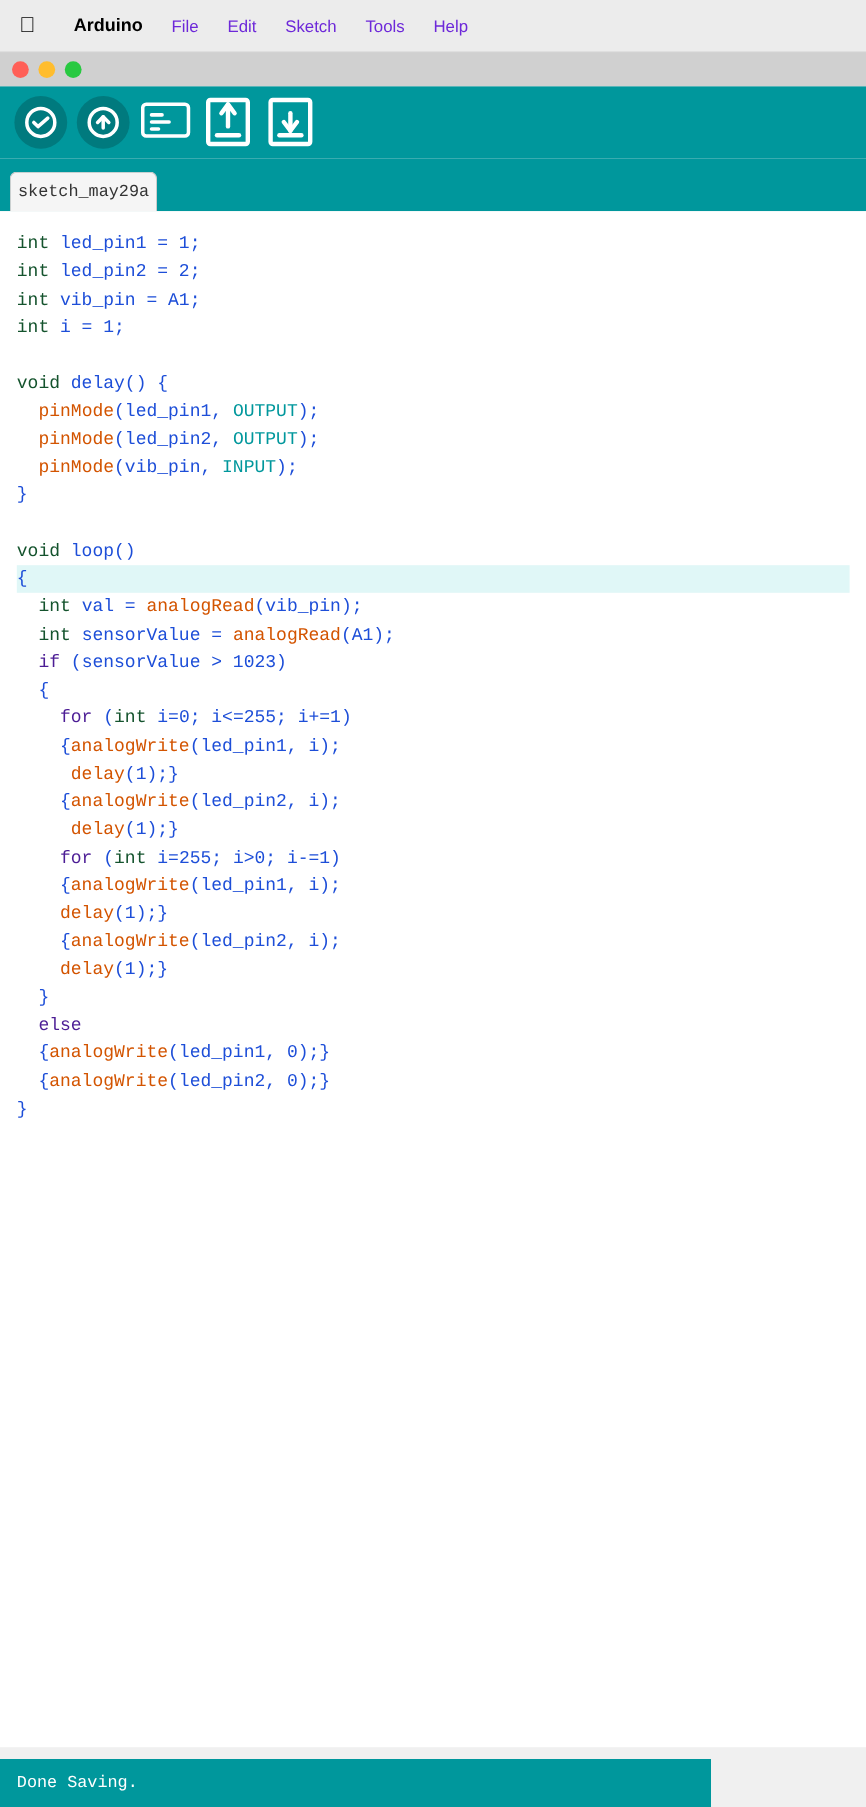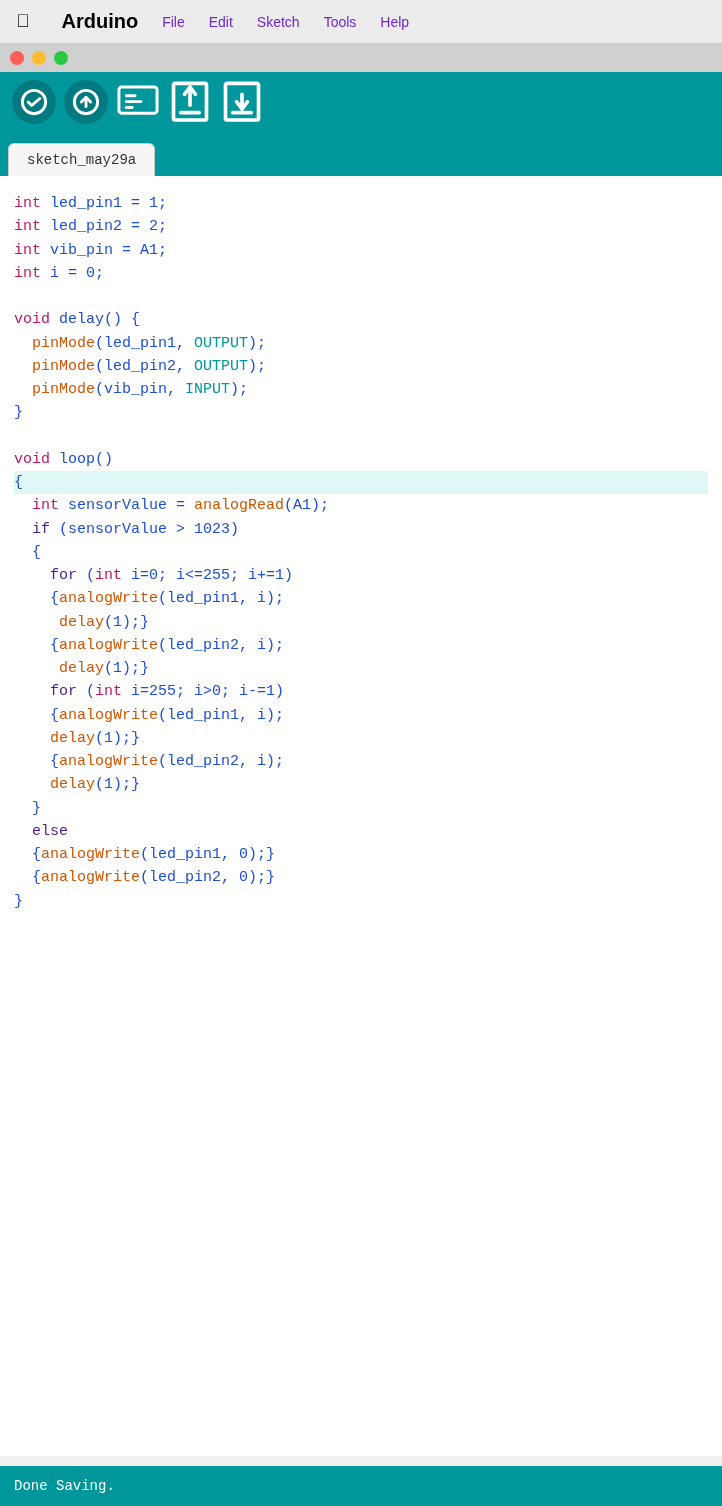--- a/index.html
+++ b/index.html
@@ -20,21 +20,21 @@
       padding: 0 16px;
       gap: 24px;
       border-bottom: 1px solid #ccc;
     }
     .menubar-apple {
       font-size: 18px;
       margin-right: 8px;
     }
     .menubar-app {
       font-weight: bold;
-      font-size: 20px;
+      font-size: 15px;
     }
     .menubar-item {
       font-size: 14px;
       color: #6d28d9;
     }
 
     
     .titlebar {
       background: #d0d0d0;
       height: 28px;
@@ -96,21 +96,21 @@
     .tabbar {
       background: #00979c;
       height: 44px;
       display: flex;
       align-items: flex-end;
       padding: 0 0;
     }
     .tab {
       background: #f5f5f5;
       border-radius: 6px 6px 0 0;
-      padding: 8px 18px;
+      padding: 8px 6px;
       font-size: 14px;
       font-family: 'Courier New', monospace;
       color: #333;
       border: 1px solid #ccc;
       border-bottom: none;
       margin-left: 8px;
       cursor: pointer;
     }
 
     
@@ -119,32 +119,32 @@
       padding: 16px 14px;
       font-family: 'Courier New', monospace;
       font-size: 15px;
       line-height: 1.55;
       flex: 1;
       overflow: hidden;
       min-height: 1280px;
     }
 
     
-    .kw-type { color: #be185d; } 
+    .kw-type { color: #14532d; } 
     .kw-ctrl { color: #4c1d95; } 
     .fn-call { color: #d35400; } 
     .kw-const { color: #00979c; text-align: right; } 
     .plain { color: #1d4ed8; }
 
     
     .statusbar {
       position: fixed;
       bottom: 0;
       left: 0;
-      width: 722px;
+      width: 592px;
       height: 40px;
       background: #00979c;
       display: flex;
       align-items: center;
       padding: 0 14px;
     }
     .statusbar-text {
       color: white;
       font-size: 14px;
       font-family: 'Courier New', monospace;
@@ -224,30 +224,31 @@
   <div class="tab">
     <span>sketch_may29a</span>
   </div>
 </div>
 
 <div class="code-area">
 
 <span class="code-line"><span class="kw-type">int</span><span class="plain"> led_pin1 = 1;</span></span>
 <span class="code-line"><span class="kw-type">int</span><span class="plain"> led_pin2 = 2;</span></span>
 <span class="code-line"><span class="kw-type">int</span><span class="plain"> vib_pin = A1;</span></span>
-<span class="code-line"><span class="kw-type">int</span><span class="plain"> i = 0;</span></span>
+<span class="code-line"><span class="kw-type">int</span><span class="plain"> i = 1;</span></span>
 <span class="code-line"> </span>
 <span class="code-line"><span class="kw-type">void</span><span class="plain"> delay() {</span></span>
 <span class="code-line"><span class="plain">  </span><span class="fn-call">pinMode</span><span class="plain">(led_pin1, </span><span class="kw-const">OUTPUT</span><span class="plain">);</span></span>
 <span class="code-line"><span class="plain">  </span><span class="fn-call">pinMode</span><span class="plain">(led_pin2, </span><span class="kw-const">OUTPUT</span><span class="plain">);</span></span>
 <span class="code-line"><span class="plain">  </span><span class="fn-call">pinMode</span><span class="plain">(vib_pin, </span><span class="kw-const">INPUT</span><span class="plain">);</span></span>
 <span class="code-line"><span class="plain">}</span></span>
 <span class="code-line"> </span>
 <span class="code-line"><span class="kw-type">void</span><span class="plain"> loop()</span></span>
 <span class="highlight-line"><span class="plain">{</span></span>
+<span class="code-line"><span class="plain">  </span><span class="kw-type">int</span><span class="plain"> val = </span><span class="fn-call">analogRead</span><span class="plain">(vib_pin);</span></span>
 <span class="code-line"><span class="plain">  </span><span class="kw-type">int</span><span class="plain"> sensorValue = </span><span class="fn-call">analogRead</span><span class="plain">(A1);</span></span>
 <span class="code-line"><span class="plain">  </span><span class="kw-ctrl">if</span><span class="plain"> (sensorValue &gt; 1023)</span></span>
 <span class="code-line"><span class="plain">  {</span></span>
 <span class="code-line"><span class="plain">    </span><span class="kw-ctrl">for</span><span class="plain"> (</span><span class="kw-type">int</span><span class="plain"> i=0; i&lt;=255; i+=1)</span></span>
 <span class="code-line"><span class="plain">    {</span><span class="fn-call">analogWrite</span><span class="plain">(led_pin1, i);</span></span>
 <span class="code-line"><span class="plain">     </span><span class="fn-call">delay</span><span class="plain">(1);}</span></span>
 <span class="code-line"><span class="plain">    {</span><span class="fn-call">analogWrite</span><span class="plain">(led_pin2, i);</span></span>
 <span class="code-line"><span class="plain">     </span><span class="fn-call">delay</span><span class="plain">(1);}</span></span>
 <span class="code-line"><span class="plain">    </span><span class="kw-ctrl">for</span><span class="plain"> (</span><span class="kw-type">int</span><span class="plain"> i=255; i&gt;0; i-=1)</span></span>
 <span class="code-line"><span class="plain">    {</span><span class="fn-call">analogWrite</span><span class="plain">(led_pin1, i);</span></span>

